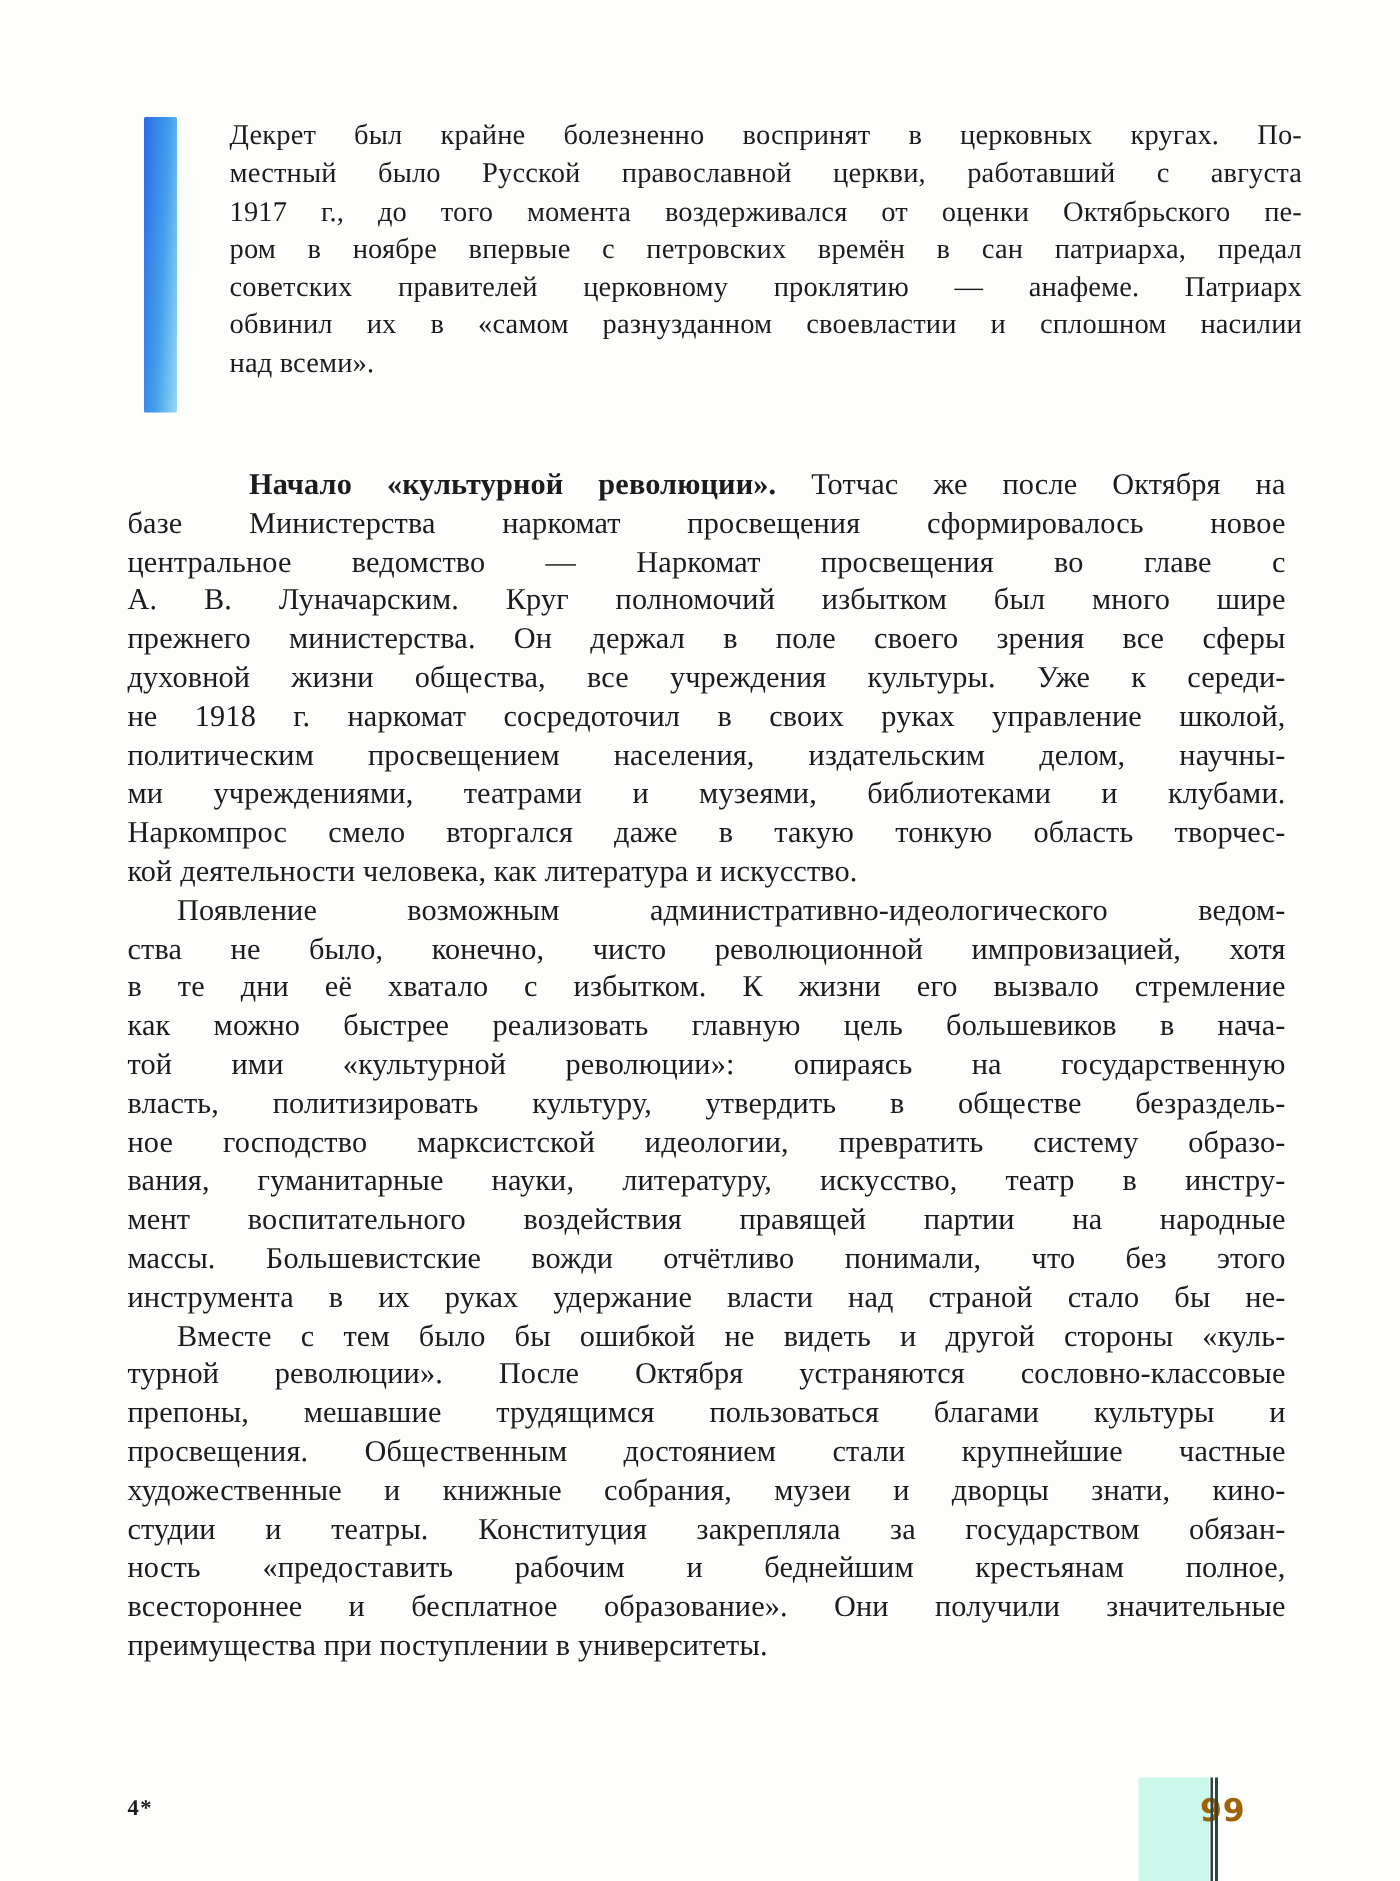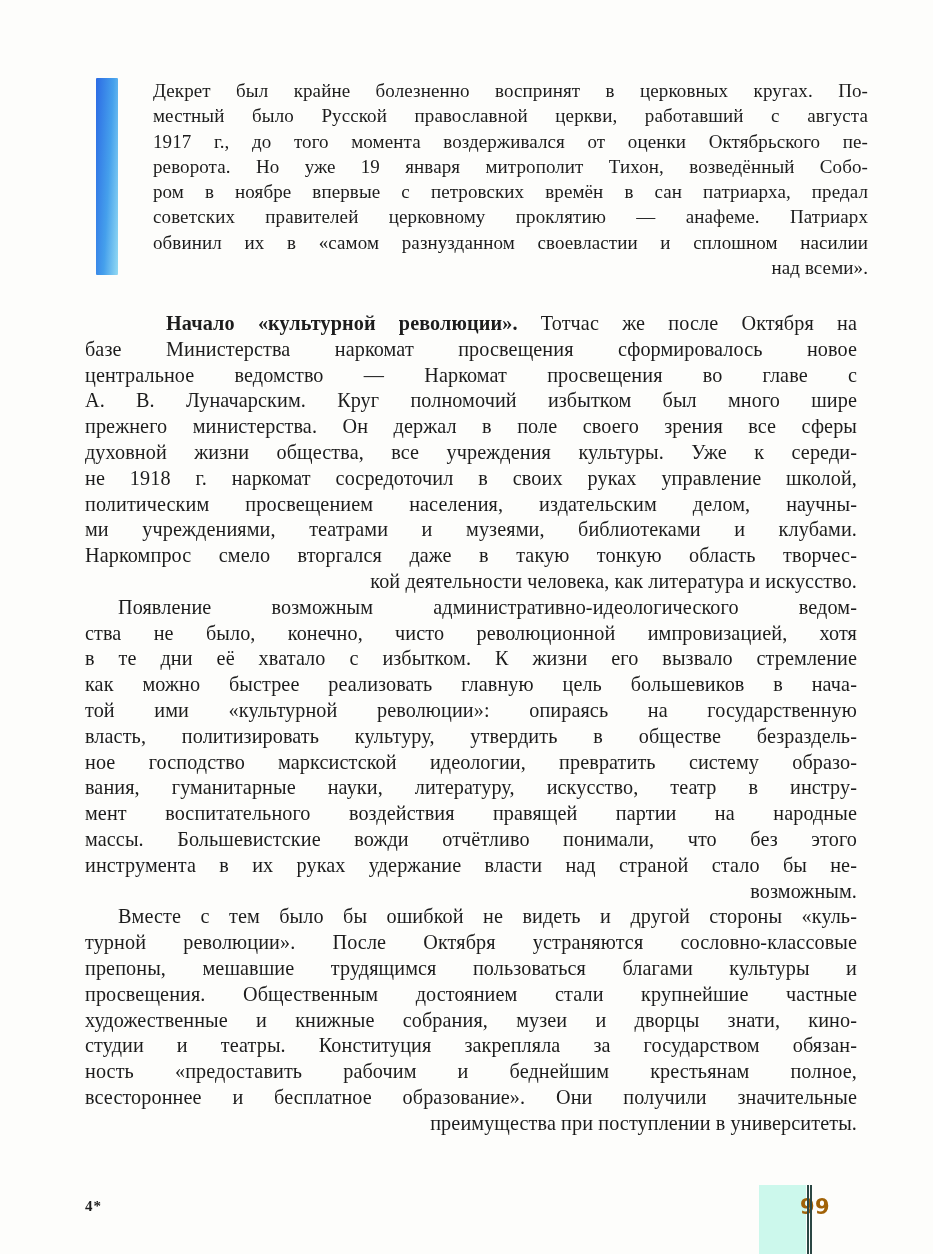--- a/index.html
+++ b/index.html
@@ -31,21 +31,21 @@
 
   
   .body-text {
     position: absolute; left: 85px; top: 311px;
     width: 772px;
     font-size: 20.2px;
     line-height: 25.8px;
     letter-spacing: 0.1px;
   }
   .para { margin: 0; }
-  .line { text-align: right; white-space: normal; }
+  .line { text-align: left; white-space: normal; }
   .jl { text-align: justify; text-align-last: justify; }
   .indent { text-indent: 33px; }
   b.lead { font-weight: 700; margin-left: 48px; }
 
   
   .sig {
     position: absolute; left: 85px; top: 1198px;
     font-size: 15px; font-weight: 700; letter-spacing: 1px;
   }
   .badge {
@@ -72,21 +72,20 @@
 <body>
 
 <div class="page">
 
   <div class="quote-block">
     <div class="quote-bar"></div>
     <div class="quote-text" id="quote-lines">
         <div class="line jl">Декрет был крайне болезненно воспринят в церковных кругах. По-</div>
         <div class="line jl">местный было Русской православной церкви, работавший с августа</div>
         <div class="line jl">1917 г., до того момента воздерживался от оценки Октябрьского пе-</div>
-        <div class="line jl">реворота. Но уже 19 января митрополит Тихон, возведённый Собо-</div>
         <div class="line jl">ром в ноябре впервые с петровских времён в сан патриарха, предал</div>
         <div class="line jl">советских правителей церковному проклятию — анафеме. Патриарх</div>
         <div class="line jl">обвинил их в «самом разнузданном своевластии и сплошном насилии</div>
         <div class="line">над всеми».</div>
       </div>
   </div>
 
   <div class="body-text" id="body-paragraphs">
       <div class="para">
         <div class="line jl indent"><b class="lead">Начало «культурной революции».</b> Тотчас же после Октября на</div>
@@ -106,21 +105,20 @@
         <div class="line jl">ства не было, конечно, чисто революционной импровизацией, хотя</div>
         <div class="line jl">в те дни её хватало с избытком. К жизни его вызвало стремление</div>
         <div class="line jl">как можно быстрее реализовать главную цель большевиков в нача-</div>
         <div class="line jl">той ими «культурной революции»: опираясь на государственную</div>
         <div class="line jl">власть, политизировать культуру, утвердить в обществе безраздель-</div>
         <div class="line jl">ное господство марксистской идеологии, превратить систему образо-</div>
         <div class="line jl">вания, гуманитарные науки, литературу, искусство, театр в инстру-</div>
         <div class="line jl">мент воспитательного воздействия правящей партии на народные</div>
         <div class="line jl">массы. Большевистские вожди отчётливо понимали, что без этого</div>
         <div class="line jl">инструмента в их руках удержание власти над страной стало бы не-</div>
-        <div class="line">возможным.</div>
       </div>
       <div class="para">
         <div class="line jl indent">Вместе с тем было бы ошибкой не видеть и другой стороны «куль-</div>
         <div class="line jl">турной революции». После Октября устраняются сословно-классовые</div>
         <div class="line jl">препоны, мешавшие трудящимся пользоваться благами культуры и</div>
         <div class="line jl">просвещения. Общественным достоянием стали крупнейшие частные</div>
         <div class="line jl">художественные и книжные собрания, музеи и дворцы знати, кино-</div>
         <div class="line jl">студии и театры. Конституция закрепляла за государством обязан-</div>
         <div class="line jl">ность «предоставить рабочим и беднейшим крестьянам полное,</div>
         <div class="line jl">всестороннее и бесплатное образование». Они получили значительные</div>

